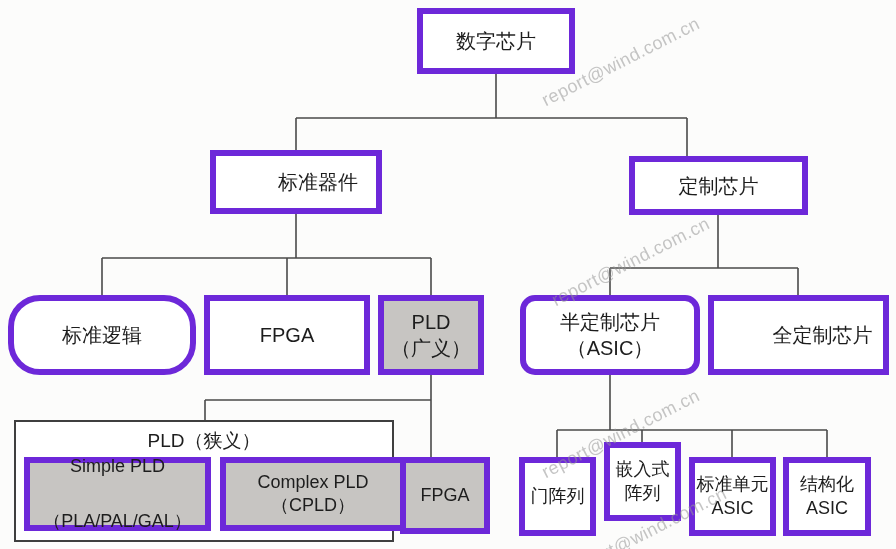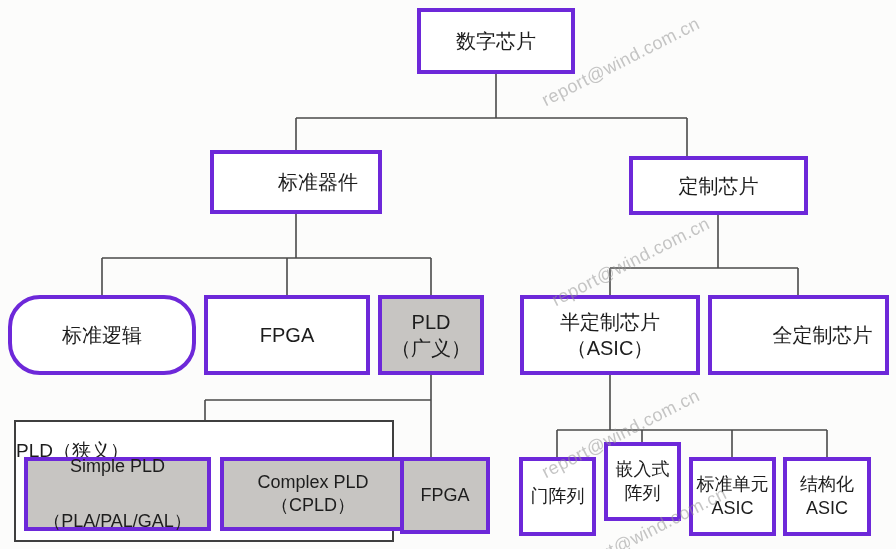--- a/index.html
+++ b/index.html
@@ -16,21 +16,21 @@
   }
   #wires{
     position:absolute;
     left:0;top:0;
     z-index:1;
   }
   .node{
     position:absolute;
     box-sizing:border-box;
     background:#ffffff;
-    border:4px solid #6d28d9;
+    border:6px solid #6d28d9;
     display:flex;
     flex-direction:column;
     align-items:center;
     justify-content:center;
     text-align:center;
     color:#1d1d1d;
     font-size:20px;
     line-height:1.3;
     z-index:2;
   }
@@ -39,24 +39,24 @@
   .small{ font-size:18px; }
   .container-box{
     position:absolute;
     box-sizing:border-box;
     background:#ffffff;
     border:2px solid #3f3f3f;
     z-index:2;
   }
   .container-title{
     position:absolute;
-    top:16px;
+    top:6px;
     left:0;
     width:100%;
-    text-align:left;
+    text-align:center;
     font-size:19px;
     color:#1d1d1d;
   }
   .watermark{
     position:absolute;
     z-index:5;
     transform:rotate(-27deg);
     transform-origin:left bottom;
     color:rgba(150,150,150,0.55);
     font-size:18px;
@@ -99,21 +99,21 @@
   <div class="node" style="left:8px;top:295px;width:188px;height:80px;border-radius:32px;">
     <span class="l1">标准逻辑</span>
   </div>
   <div class="node" style="left:204px;top:295px;width:166px;height:80px;">
     <span class="l1">FPGA</span>
   </div>
   <div class="node shaded" style="left:378px;top:295px;width:106px;height:80px;">
     <span class="l1">PLD</span>
     <span class="l2">（广义）</span>
   </div>
-  <div class="node" style="left:520px;top:295px;width:180px;height:80px;">
+  <div class="node" style="left:520px;top:295px;width:180px;height:80px;border-radius:15px;">
     <span class="l1">半定制芯片</span>
     <span class="l2">（ASIC）</span>
   </div>
   <div class="node" style="left:708px;top:295px;width:181px;height:80px;padding-left:48px;">
     <span class="l1">全定制芯片</span>
   </div>
 
   <div class="container-box" style="left:14px;top:420px;width:380px;height:122px;">
     <div class="container-title">PLD（狭义）</div>
   </div>

